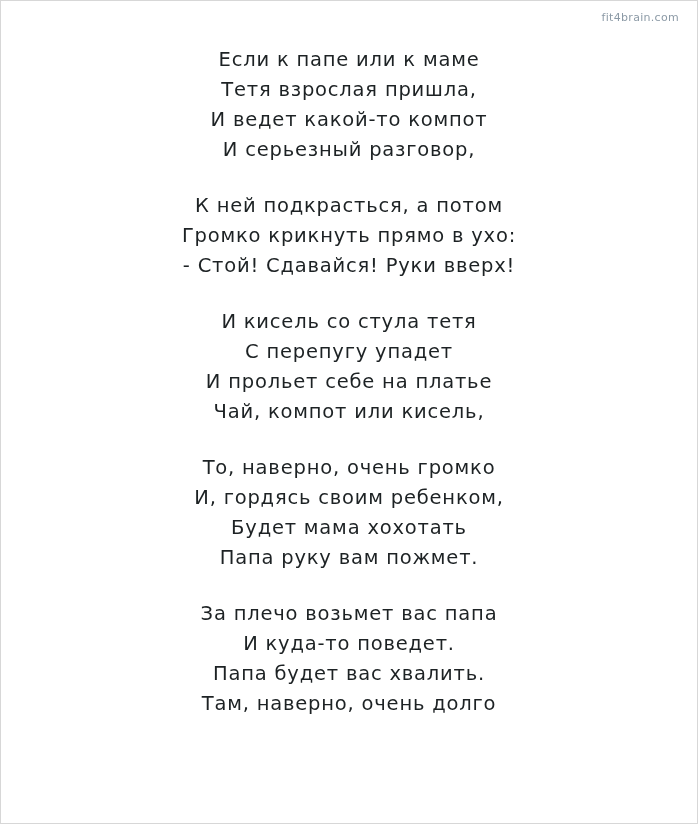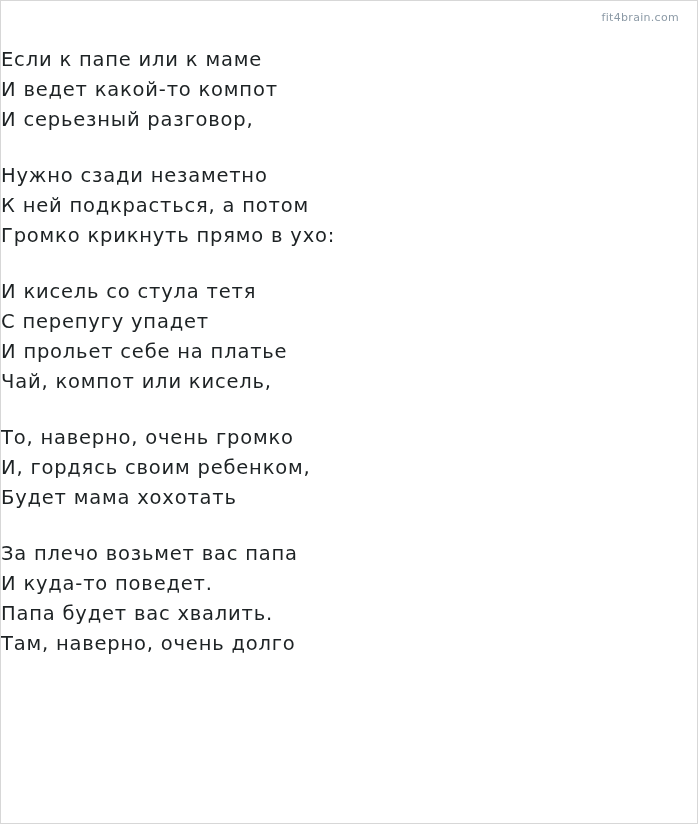--- a/index.html
+++ b/index.html
@@ -24,21 +24,21 @@
     font-size: 11px;
     letter-spacing: 0.3px;
     color: #8c9aa6;
     white-space: nowrap;
   }
   .poem {
     position: absolute;
     top: 44px;
     left: 0;
     right: 0;
-    text-align: left;
+    text-align: center;
     font-family: "DejaVu Sans", sans-serif;
     font-size: 19.5px;
     line-height: 30px;
     letter-spacing: 0.8px;
     color: #1d2224;
   }
   .stanza {
     margin: 0 0 26px 0;
   }
   .stanza:last-child {
@@ -52,41 +52,43 @@
 <body>
 
 <div class="page">
 
   <div class="watermark">fit4brain.com</div>
 
   <div class="poem">
 
     <div class="stanza">
       <div class="line">Если к папе или к маме</div>
+      <div class="line">Тетя взрослая пришла,</div>
       <div class="line">И ведет какой-то компот</div>
       <div class="line">И серьезный разговор,</div>
     </div>
 
     <div class="stanza">
-      <div class="line">Нужно сзади незаметно</div>
       <div class="line">К ней подкрасться, а потом</div>
       <div class="line">Громко крикнуть прямо в ухо:</div>
+      <div class="line">- Стой! Сдавайся! Руки вверх!</div>
     </div>
 
     <div class="stanza">
       <div class="line">И кисель со стула тетя</div>
       <div class="line">С перепугу упадет</div>
       <div class="line">И прольет себе на платье</div>
       <div class="line">Чай, компот или кисель,</div>
     </div>
 
     <div class="stanza">
       <div class="line">То, наверно, очень громко</div>
       <div class="line">И, гордясь своим ребенком,</div>
       <div class="line">Будет мама хохотать</div>
+      <div class="line">Папа руку вам пожмет.</div>
     </div>
 
     <div class="stanza">
       <div class="line">За плечо возьмет вас папа</div>
       <div class="line">И куда-то поведет.</div>
       <div class="line">Папа будет вас хвалить.</div>
       <div class="line">Там, наверно, очень долго</div>
     </div>
 
   </div>

